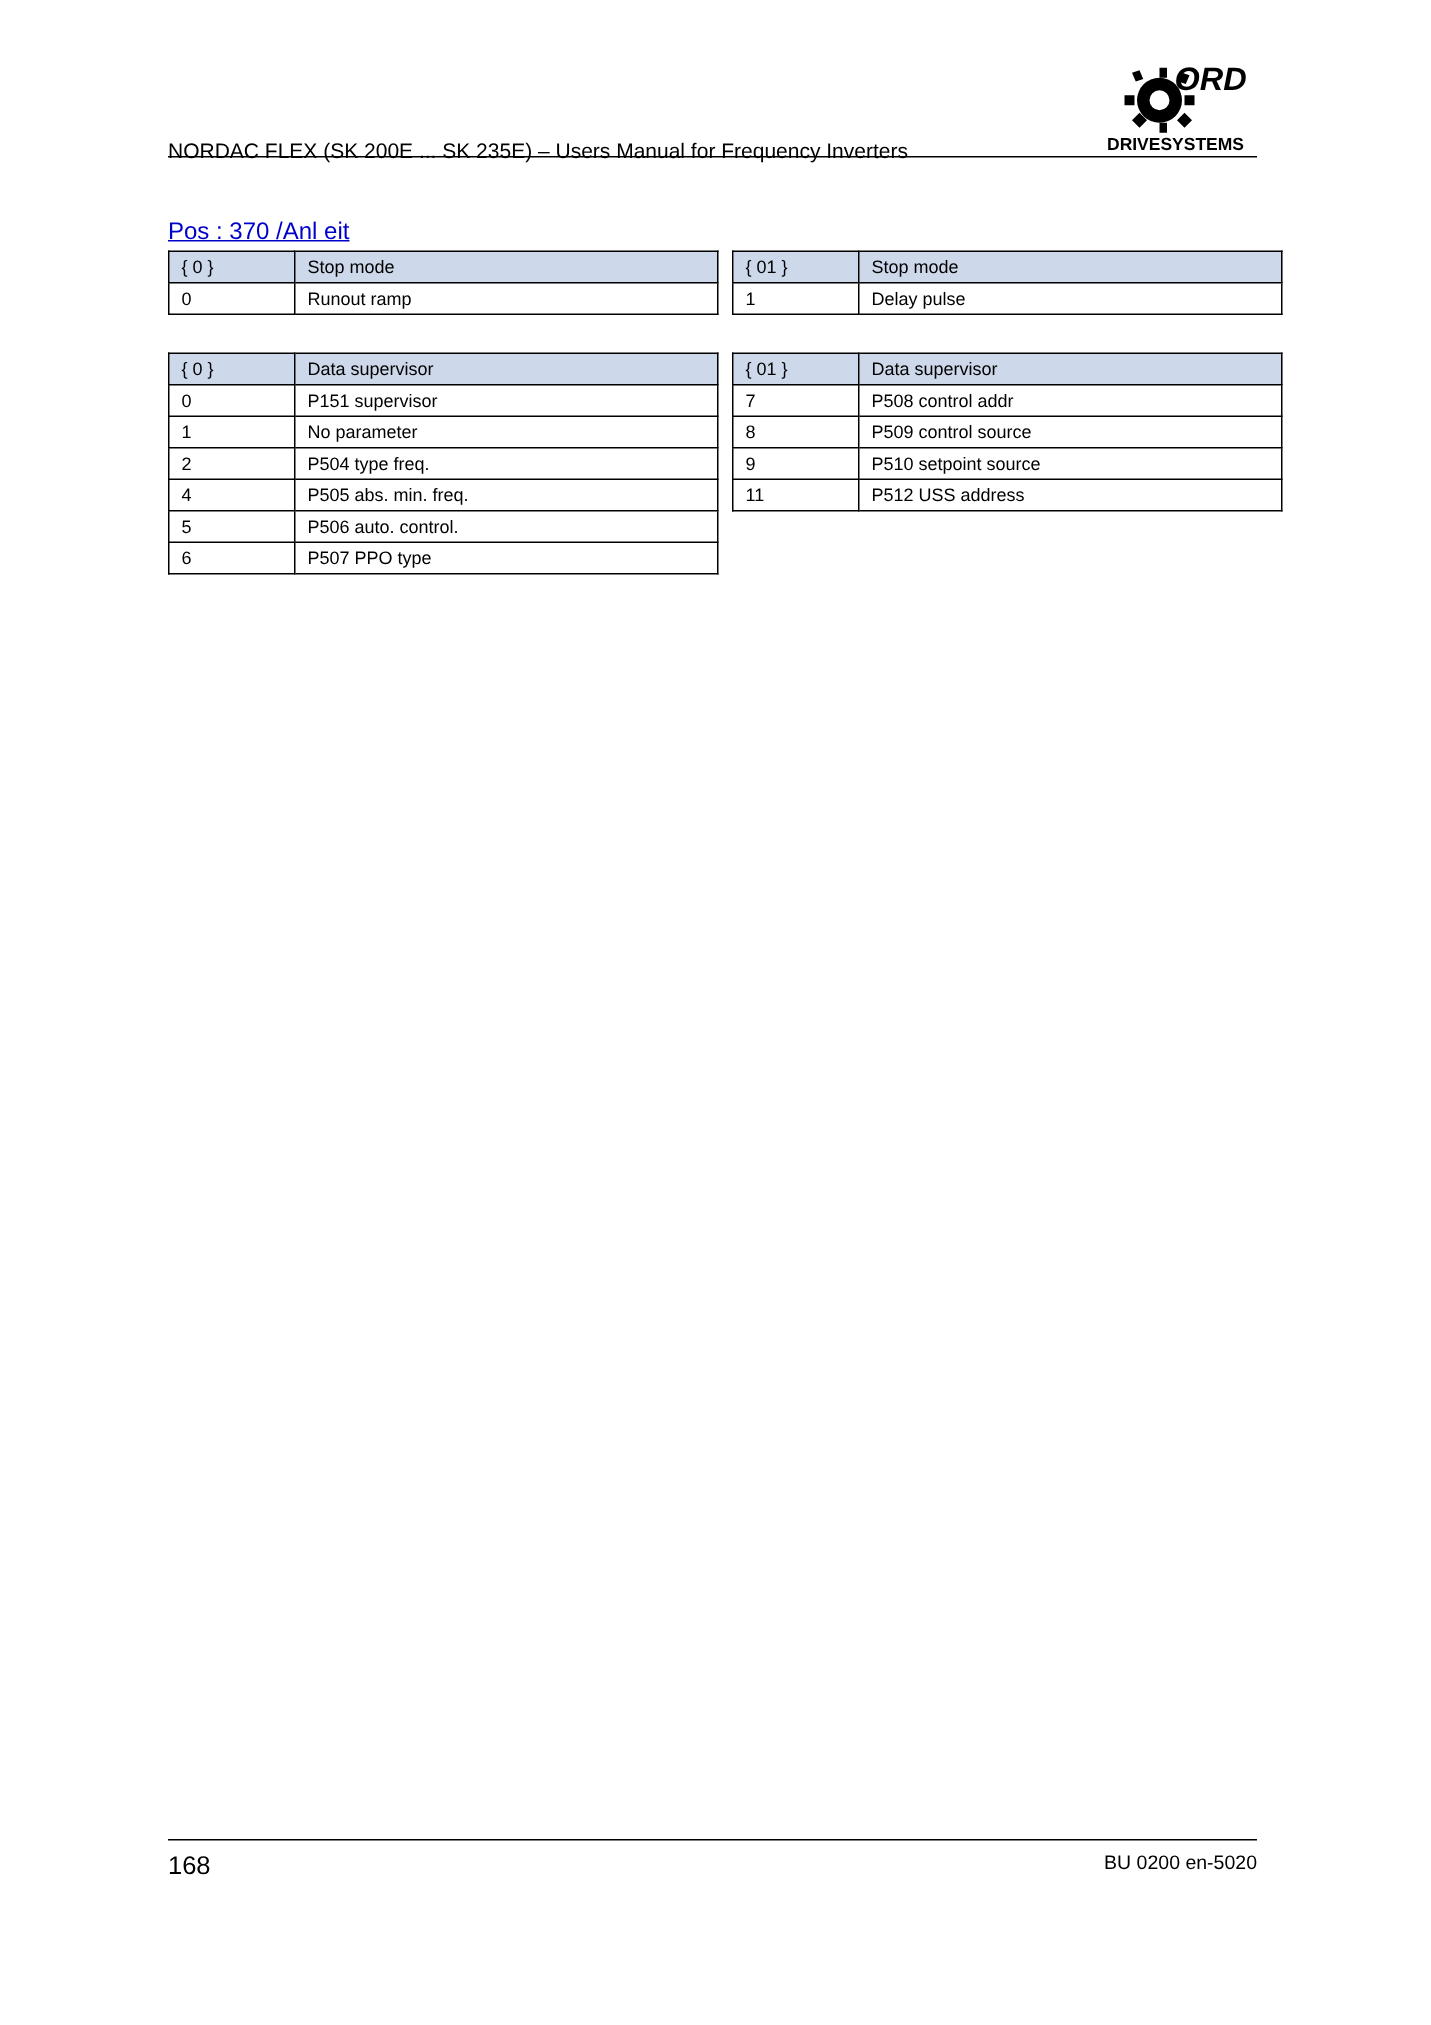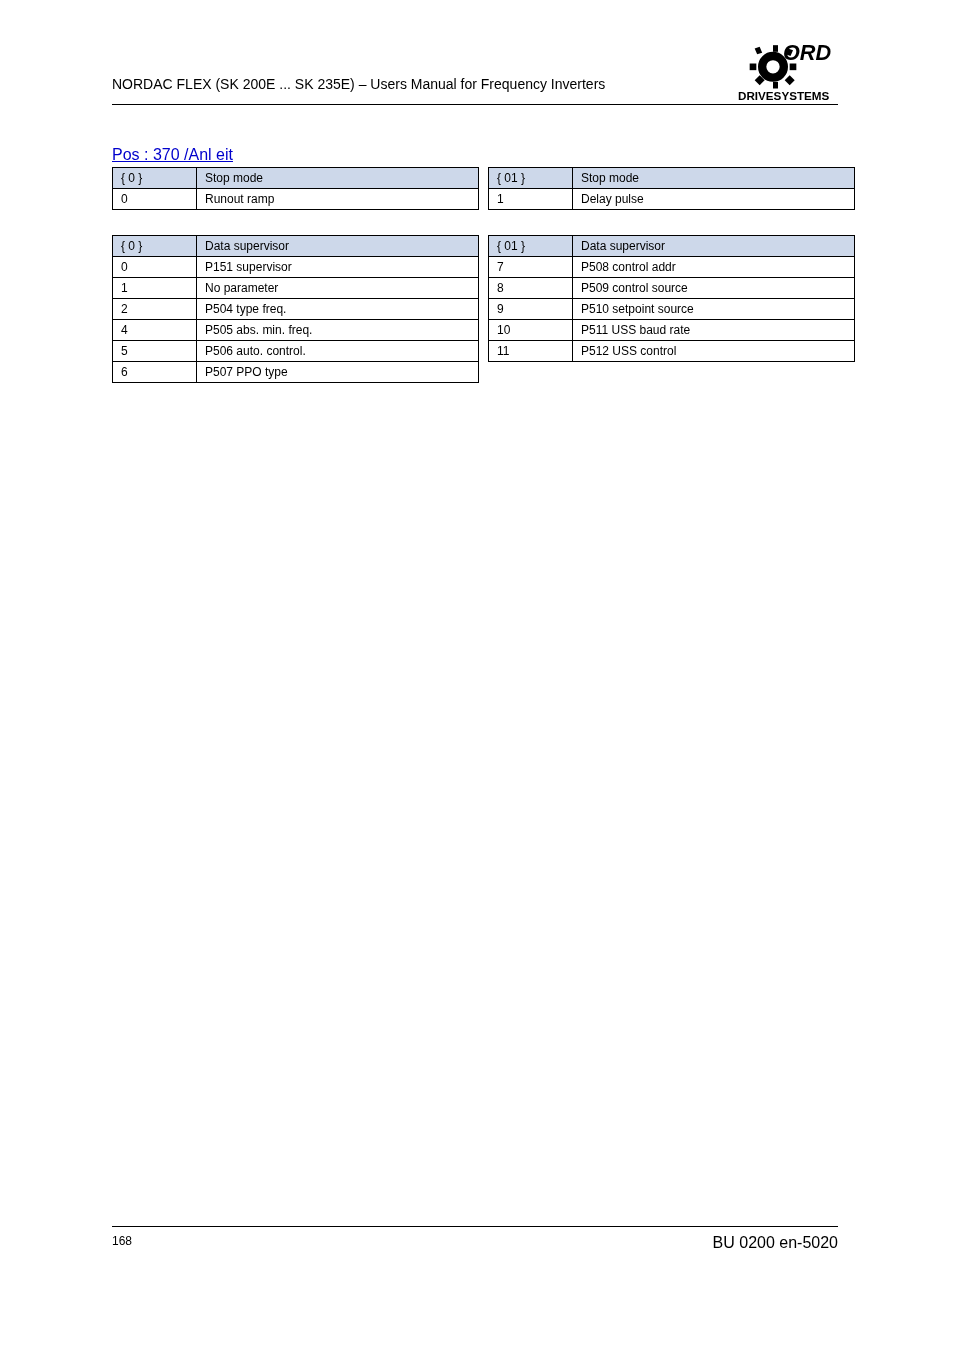--- a/index.html
+++ b/index.html
@@ -1,34 +1,34 @@
 <!DOCTYPE html>
 <html><head>
 <meta charset="utf-8">
 <style>
   * { box-sizing: border-box; margin: 0; padding: 0; }
   html, body { width: 954px; height: 1350px; background: #fff; font-family: Arial, Helvetica, sans-serif; color: #000; position: relative; }
 
   .logo { position: absolute; top: 30px; right: 116px; width: 100px; height: 72px; }
   .logo svg { width: 100%; height: 100%; }
 
-  .header-title { position: absolute; top: 76px; left: 112px; font-size: 14px; }
+  .header-title { position: absolute; top: 92px; left: 112px; font-size: 14px; }
   .header-rule { position: absolute; top: 104px; left: 112px; width: 726px; border-top: 1.5px solid #000; }
 
   .link { position: absolute; top: 146px; left: 112px; color: #0000cc; text-decoration: underline; font-size: 16px; }
 
   .tbl { position: absolute; border-collapse: collapse; font-size: 12px; }
   .tbl th, .tbl td { border: 1px solid #000; padding: 3px 8px; text-align: left; vertical-align: middle; background: #fff; }
   .tbl th { background: #cdd8ea; font-weight: normal; }
   .col-code { width: 84px; }
   .col-desc { width: 282px; }
 
   .footer-rule { position: absolute; top: 1226px; left: 112px; width: 726px; border-top: 1px solid #000; }
-  .footer-left { position: absolute; top: 1234px; left: 112px; font-size: 12px; }
-  .footer-right { position: absolute; top: 1234px; right: 116px; font-size: 16px; }
+  .footer-left { position: absolute; top: 1234px; left: 112px; font-size: 17px; }
+  .footer-right { position: absolute; top: 1234px; right: 116px; font-size: 13px; }
 </style>
 </head>
 <body>
 
 <div class="logo">
   <svg viewBox="0 0 120 86" aria-hidden="true">
     <g fill="#000">
       <path d="M24 44 a18 18 0 1 0 36 0 a18 18 0 1 0 -36 0 Z M34 44 a8 8 0 1 1 16 0 a8 8 0 1 1 -16 0 Z"></path>
       <polygon points="42,18 48,18 48,26 42,26"></polygon>
       <polygon points="60,22 66,24 63,31 57,29"></polygon>
@@ -122,25 +122,21 @@
       </tr>
   <tr>
         <td>8</td>
         <td>P509 control source</td>
       </tr>
   <tr>
         <td>9</td>
         <td>P510 setpoint source</td>
       </tr>
   <tr>
-        <td>10</td>
-        <td>P511 USS baud rate</td>
-      </tr>
-  <tr>
         <td>11</td>
-        <td>P512 USS control</td>
+        <td>P512 USS address</td>
       </tr>
 </tbody>
   </table>
 
 <div class="footer-rule"></div>
 <div class="footer-left">168</div>
 <div class="footer-right">BU 0200 en-5020</div>
 
 </body></html>

